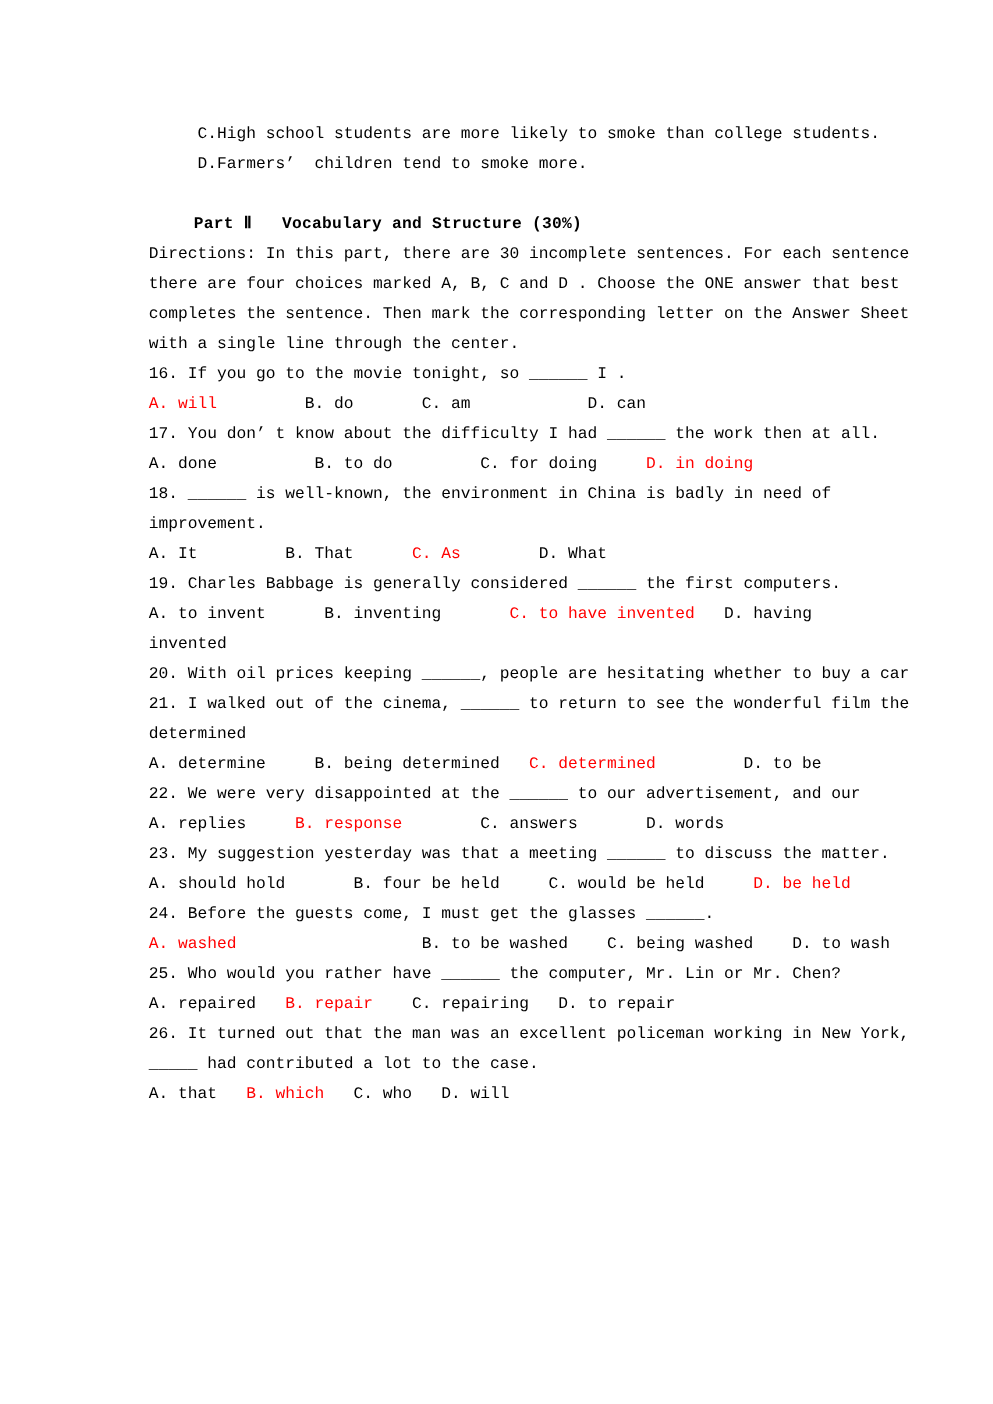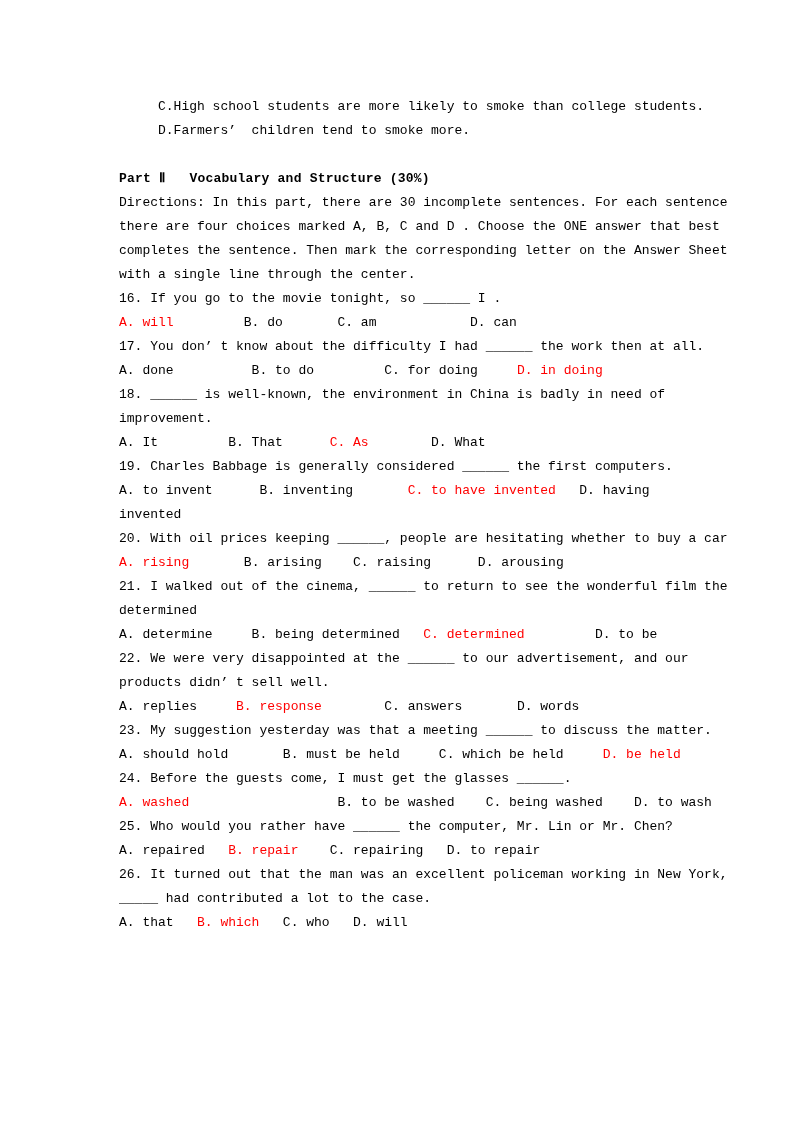--- a/index.html
+++ b/index.html
@@ -19,21 +19,21 @@
     line-height: 24px;
     color: #000000;
     overflow: hidden;
   }
   .line {
     white-space: pre;
     min-height: 24px;
   }
   .seg { white-space: pre; }
   .red { color: #ff0000; text-align: right; }
-  .bold { font-weight: bold; letter-spacing: 0.2px; }
+  .bold { font-weight: bold; letter-spacing: 0.2px; margin-left: 36px; }
 </style>
 </head>
 <body>
 
 <div class="doc-page">
     <div class="line"><span class="seg">     C.High school students are more likely to smoke than college students.</span></div>
     <div class="line"><span class="seg">     D.Farmers’  children tend to smoke more.</span></div>
     <div class="line">&nbsp;</div>
     <div class="line"><span class="seg bold">Part Ⅱ   Vocabulary and Structure (30%)</span></div>
     <div class="line"><span class="seg">Directions: In this part, there are 30 incomplete sentences. For each sentence</span></div>
@@ -44,29 +44,27 @@
     <div class="line"><span class="seg red">A. will</span><span class="seg">         B. do       C. am            D. can</span></div>
     <div class="line"><span class="seg">17. You don’ t know about the difficulty I had ______ the work then at all.</span></div>
     <div class="line"><span class="seg">A. done          B. to do         C. for doing     </span><span class="seg red">D. in doing</span></div>
     <div class="line"><span class="seg">18. ______ is well-known, the environment in China is badly in need of</span></div>
     <div class="line"><span class="seg">improvement.</span></div>
     <div class="line"><span class="seg">A. It         B. That      </span><span class="seg red">C. As</span><span class="seg">        D. What</span></div>
     <div class="line"><span class="seg">19. Charles Babbage is generally considered ______ the first computers.</span></div>
     <div class="line"><span class="seg">A. to invent      B. inventing       </span><span class="seg red">C. to have invented</span><span class="seg">   D. having</span></div>
     <div class="line"><span class="seg">invented</span></div>
     <div class="line"><span class="seg">20. With oil prices keeping ______, people are hesitating whether to buy a car</span></div>
-    <div class="line"><span class="seg red">A. rising</span><span class="seg">       B. arising    C. raising      D. arousing</span></div>
     <div class="line"><span class="seg">21. I walked out of the cinema, ______ to return to see the wonderful film the</span></div>
     <div class="line"><span class="seg">determined</span></div>
     <div class="line"><span class="seg">A. determine     B. being determined   </span><span class="seg red">C. determined</span><span class="seg">         D. to be</span></div>
     <div class="line"><span class="seg">22. We were very disappointed at the ______ to our advertisement, and our</span></div>
-    <div class="line"><span class="seg">products didn’ t sell well.</span></div>
     <div class="line"><span class="seg">A. replies     </span><span class="seg red">B. response</span><span class="seg">        C. answers       D. words</span></div>
     <div class="line"><span class="seg">23. My suggestion yesterday was that a meeting ______ to discuss the matter.</span></div>
-    <div class="line"><span class="seg">A. should hold       B. must be held     C. which be held     </span><span class="seg red">D. be held</span></div>
+    <div class="line"><span class="seg">A. should hold       B. four be held     C. would be held     </span><span class="seg red">D. be held</span></div>
     <div class="line"><span class="seg">24. Before the guests come, I must get the glasses ______.</span></div>
     <div class="line"><span class="seg red">A. washed</span><span class="seg">                   B. to be washed    C. being washed    D. to wash</span></div>
     <div class="line"><span class="seg">25. Who would you rather have ______ the computer, Mr. Lin or Mr. Chen?</span></div>
     <div class="line"><span class="seg">A. repaired   </span><span class="seg red">B. repair</span><span class="seg">    C. repairing   D. to repair</span></div>
     <div class="line"><span class="seg">26. It turned out that the man was an excellent policeman working in New York,</span></div>
     <div class="line"><span class="seg">_____ had contributed a lot to the case.</span></div>
     <div class="line"><span class="seg">A. that   </span><span class="seg red">B. which</span><span class="seg">   C. who   D. will</span></div>
   </div>
 
 </body></html>

